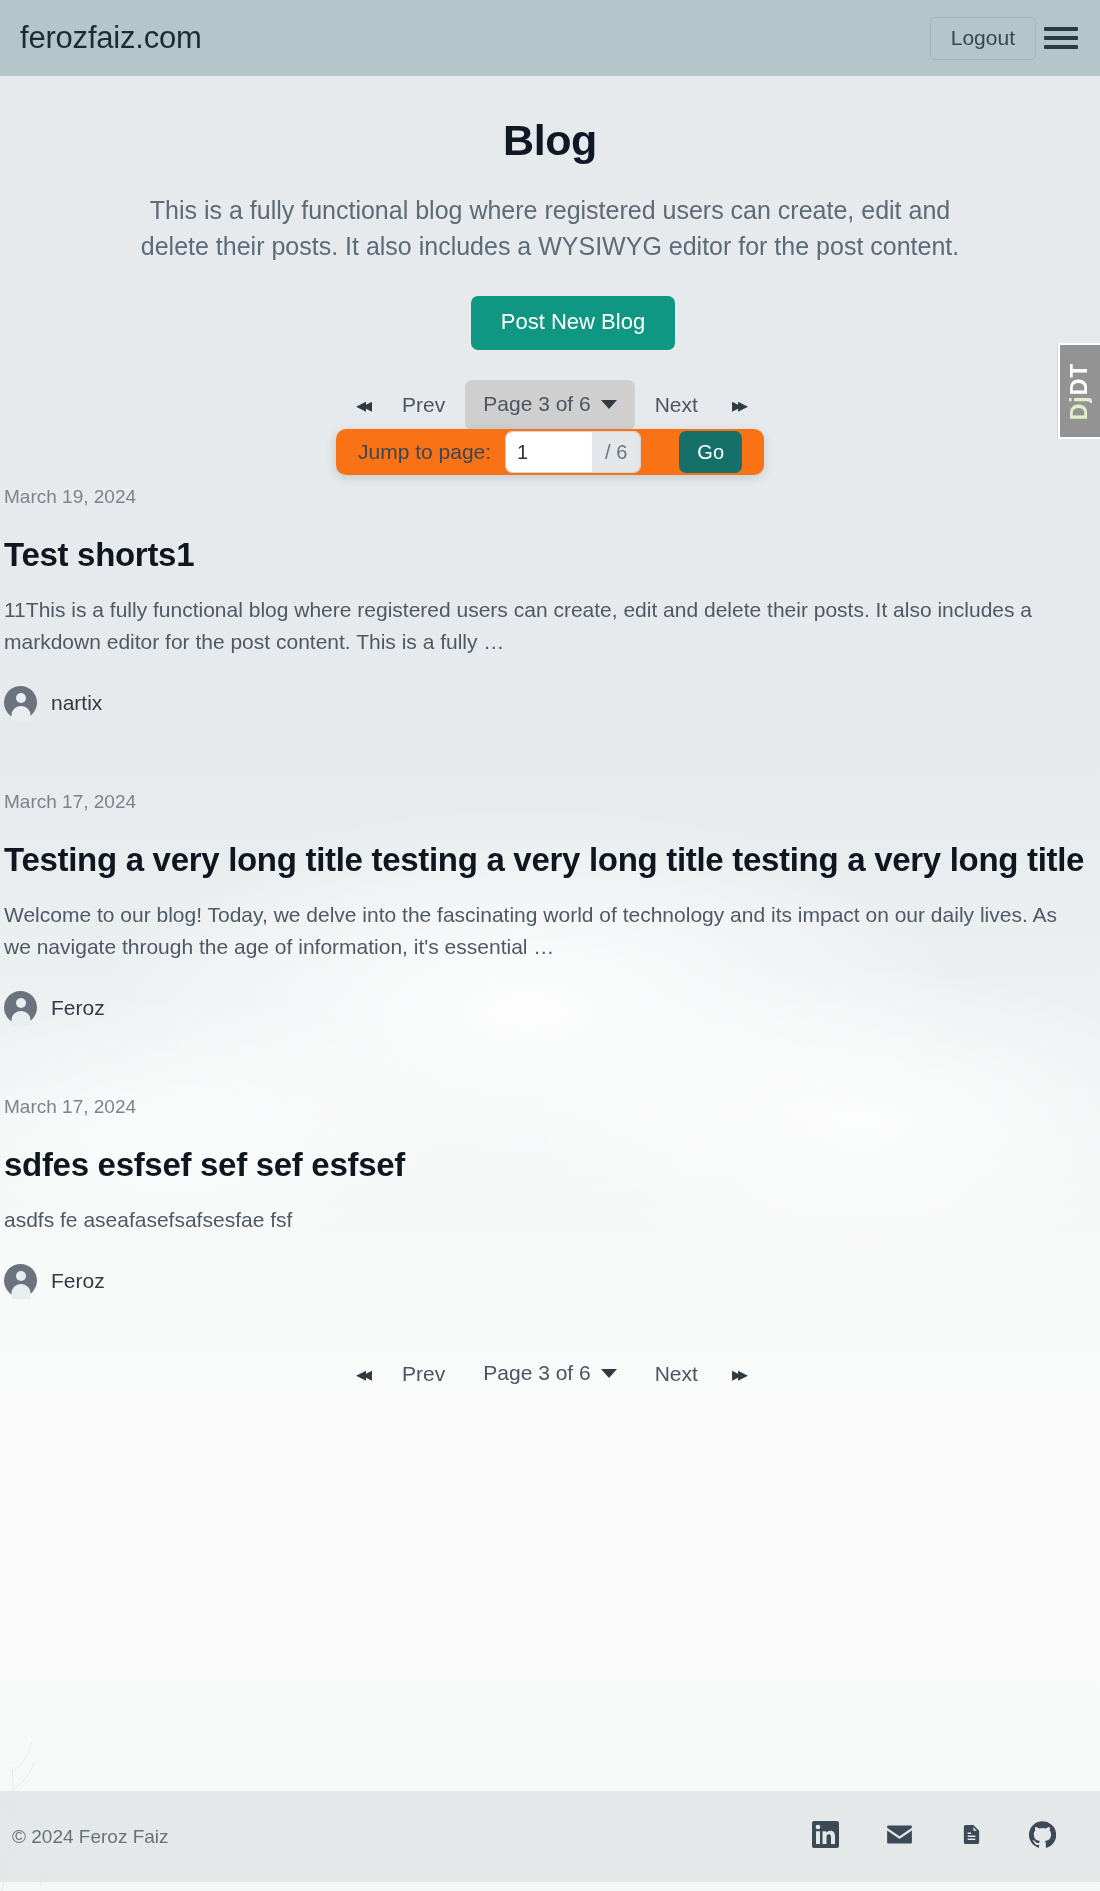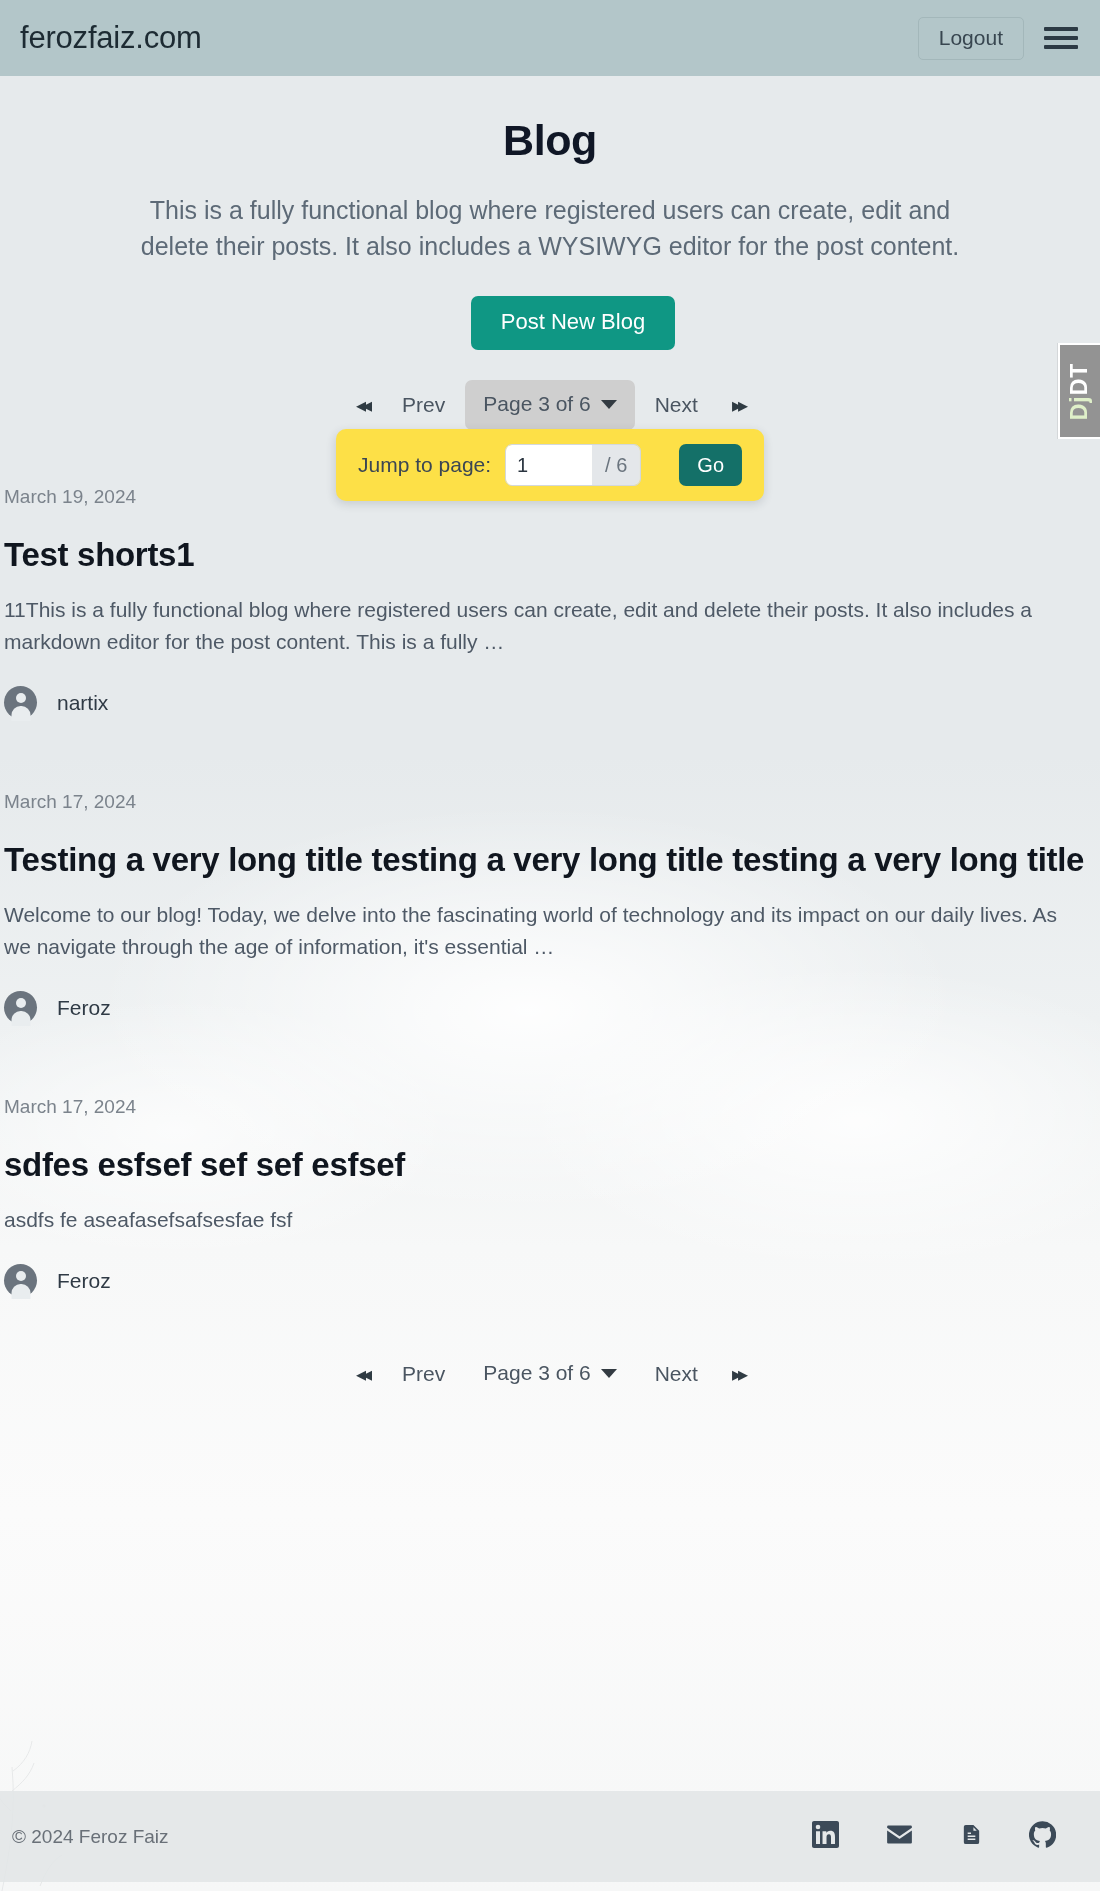--- a/index.html
+++ b/index.html
@@ -52,21 +52,21 @@
   .brand {
     font-size: 31px;
     color: #1d2b33;
     letter-spacing: -0.2px;
     white-space: nowrap;
   }
   .header-right {
     margin-left: auto;
     display: flex;
     align-items: center;
-    gap: 20px;
+    gap: 8px;
   }
   .logout-btn {
     border: 1px solid #a3b7ba;
     border-radius: 5px;
     background: transparent;
     color: #384650;
     font-size: 21px;
     padding: 9px 20px 11px;
     font-family: "Liberation Sans", sans-serif;
     cursor: pointer;
@@ -155,27 +155,27 @@
     border-top: 9px solid #333b42;
     display: inline-block;
   }
 
   
   .jump-panel {
     position: absolute;
     top: 49px;
     left: 50%;
     transform: translateX(-50%);
-    background: #fde047;
+    background: #f97316;
     border-radius: 10px;
     box-shadow: 0 3px 10px rgba(40,50,60,0.16);
     display: flex;
     align-items: center;
     gap: 14px;
-    padding: 15px 22px;
+    padding: 2px 22px;
     z-index: 30;
   }
   .jump-label { font-size: 21px; color: #3b4653; white-space: nowrap; }
   .jump-input-group {
     display: flex; align-items: stretch;
     border: 1px solid #d3d8dc;
     border-radius: 7px;
     overflow: hidden;
     height: 42px;
   }
@@ -227,21 +227,21 @@
     letter-spacing: -0.3px;
     cursor: pointer;
   }
   .post-excerpt {
     font-size: 21px;
     line-height: 1.52;
     color: #4e5966;
     margin: 0 0 28px;
     max-width: 1070px;
   }
-  .author-row { display: flex; align-items: center; gap: 20px; }
+  .author-row { display: flex; align-items: center; gap: 14px; }
   .avatar {
     width: 33px; height: 33px; border-radius: 50%;
     background: #6b747e;
     position: relative;
     flex: none;
   }
   .avatar::before {
     content:""; position:absolute; left:50%; top:7px;
     width:10px; height:10px; border-radius:50%;
     background:#e9edef; transform:translateX(-50%);

